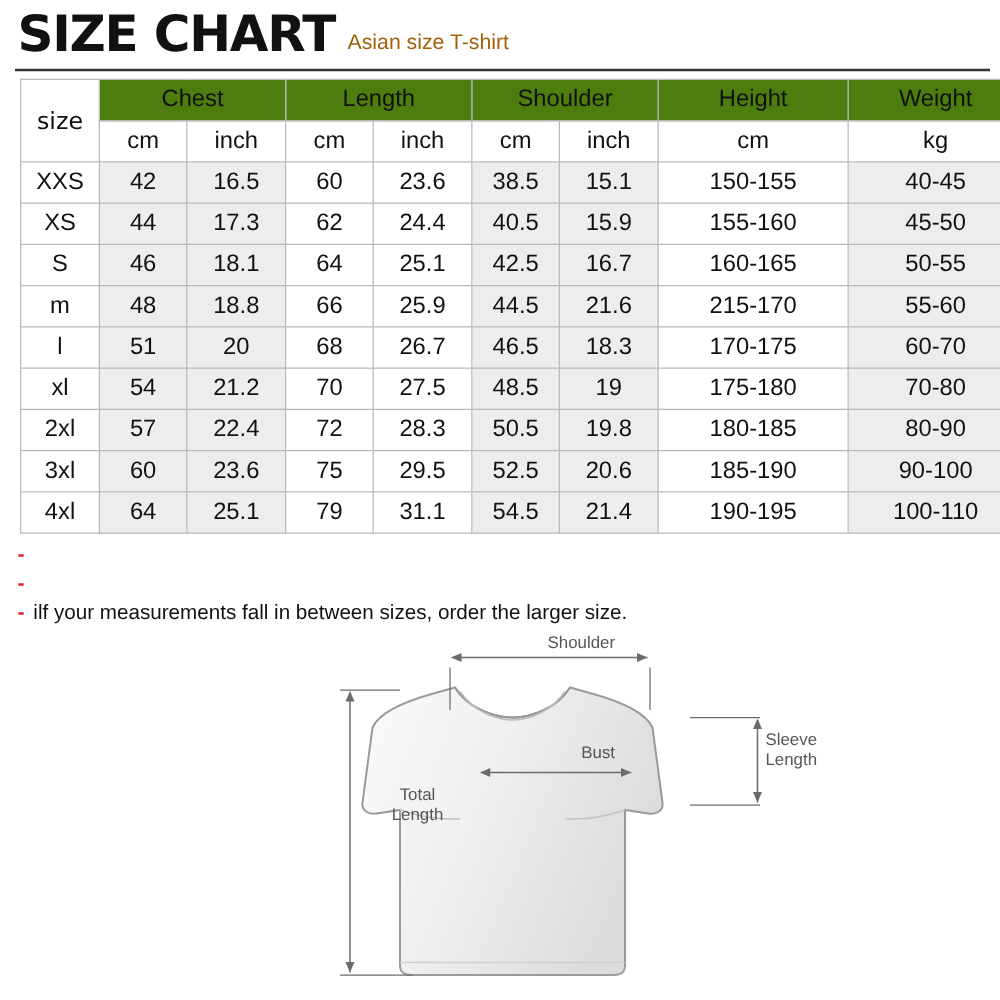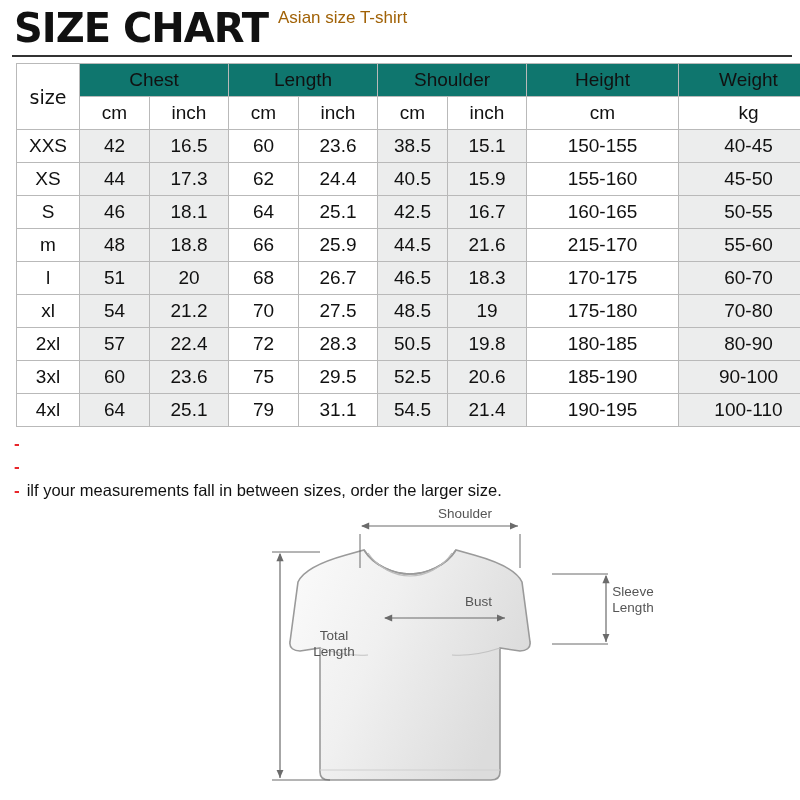--- a/index.html
+++ b/index.html
@@ -9,21 +9,21 @@
     background: #ffffff;
     font-family: "Liberation Sans", sans-serif;
     color: #111;
     overflow: hidden;
   }
   .page { position: relative; width: 800px; height: 800px; }
 
   
   .header {
     display: flex;
-    align-items: flex-start;
+    align-items: flex-end;
     padding: 8px 10px 4px 14px;
     gap: 10px;
   }
   .title {
     font-family: "DejaVu Sans", sans-serif;
     font-weight: 800;
     font-size: 40px;
     letter-spacing: -1px;
     line-height: 1;
     color: #111;
@@ -53,21 +53,21 @@
     text-align: center;
     font-weight: normal;
     padding: 0;
     height: 33px;
     font-size: 19px;
     color: #111;
   }
   .hdr-grp {
     font-weight: bold;
     font-size: 21px;
-    background: #0f766e;
+    background: #4d7c0f;
     height: 30px;
   }
   .hdr-unit {
     font-weight: bold;
     font-size: 19px;
     height: 28px;
   }
   .size-head {
     color: #e8262a;
     font-weight: bold;

